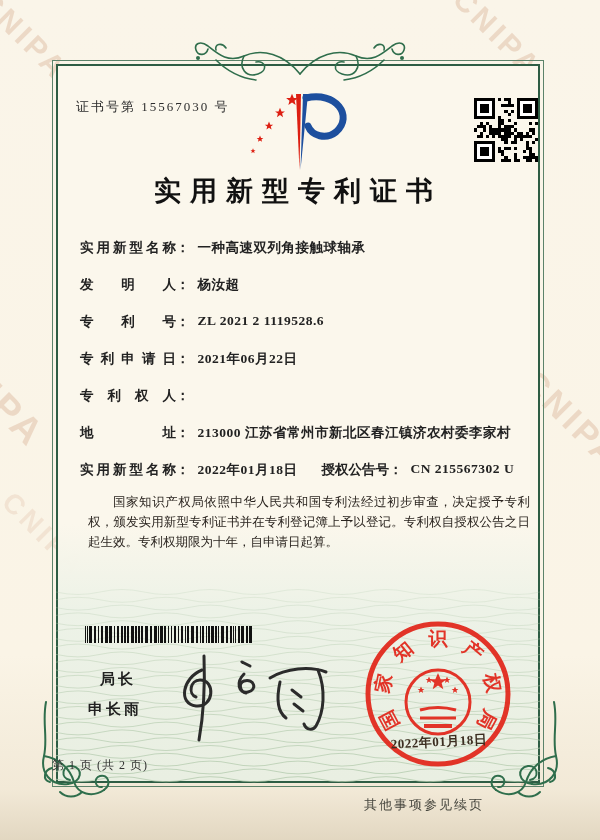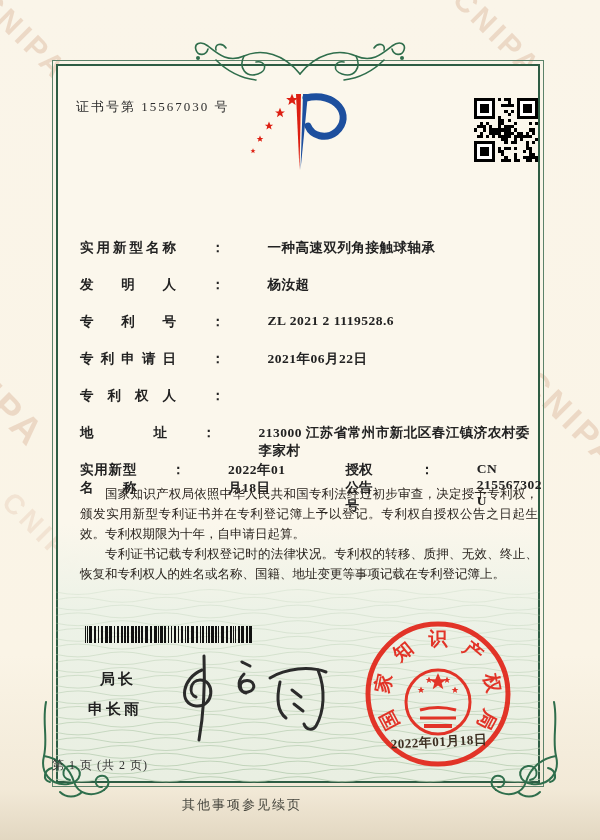--- a/index.html
+++ b/index.html
@@ -19,41 +19,41 @@
          border:1px solid #5c836a;padding:3px;box-sizing:border-box;}
   .frame-inner{width:100%;height:100%;box-sizing:border-box;border:2px solid var(--border-green);
          background:linear-gradient(180deg,rgba(251,247,236,1) 0%,rgba(251,247,236,1) 64%,
                     rgba(236,242,231,0.95) 76%,#e9efe2 100%);}
   .waves{position:absolute;left:56px;top:588px;pointer-events:none;}
   .abs{position:absolute;}
   .cert-no{left:76px;top:98px;font-size:13px;letter-spacing:2px;color:#2d2d2d;}
   .title{left:52px;top:173px;width:492px;text-align:center;font-size:27px;font-weight:bold;
          letter-spacing:9px;color:#111;}
   .fields{left:80px;top:239px;width:462px;font-size:13.5px;font-weight:bold;color:#222;}
-  .fields .row{height:37px;display:flex;align-items:flex-start;gap:35px;}
+  .fields .row{height:37px;display:flex;align-items:flex-start;}
   .lbl{display:inline-block;width:96px;text-align:justify;text-align-last:justify;}
   .col{margin-right:8px;}
   .val{letter-spacing:.5px;}
   .pair2{margin-left:24px;}
   .paras{left:80px;top:484px;width:458px;font-size:12.5px;line-height:20px;
          text-align:justify;color:#2a241f;}
-  .paras p{margin:0;text-indent:2em;}
+  .paras p{margin:8px;text-indent:2em;}
   .barcode{left:85px;top:626px;}
   .director{font-family:"Liberation Sans","DejaVu Sans",sans-serif;font-weight:600;
             font-size:15px;letter-spacing:3px;color:#222;}
   .d1{left:88px;top:670px;margin-left:12px;} .d2{left:88px;top:700px;}
   .sig{left:168px;top:650px;}
   .seal{left:362px;top:618px;}
   .seal-ch{font-size:19px;font-weight:bold;fill:var(--seal-red);
            font-family:"Liberation Serif",serif;}
   .seal-date{left:354px;top:733px;width:170px;text-align:center;font-size:13px;
              font-weight:bold;color:#3c2e21;letter-spacing:.5px;transform:rotate(-3deg);}
   .pageno{left:52px;top:757px;width:492px;text-align:left;font-size:12px;
           letter-spacing:1px;color:#333;}
-  .contnote{left:0;top:796px;width:484px;text-align:center;font-size:13px;
+  .contnote{left:0;top:796px;width:484px;text-align:right;font-size:13px;
             letter-spacing:2px;color:#46463e;}
   .flourish{stroke:#2f6e4c;fill:none;stroke-width:1.6;stroke-linecap:round;}
 </style>
 </head>
 <body style="--border-green: #2e5d44; --seal-red: #e2261a; --logo-blue: #1d4f9e; --logo-red: #dd1f12;">
 
 <div class="page">
 
   <svg width="0" height="0" style="position:absolute">
       <defs>
@@ -267,20 +267,21 @@
       <rect x="1" y="1" width="5" height="5" fill="#fff"></rect>
       <rect x="2" y="2" width="3" height="3" fill="#000"></rect>
       <rect x="14" y="0" width="7" height="7" fill="#000"></rect>
       <rect x="15" y="1" width="5" height="5" fill="#fff"></rect>
       <rect x="16" y="2" width="3" height="3" fill="#000"></rect>
       <rect x="0" y="14" width="7" height="7" fill="#000"></rect>
       <rect x="1" y="15" width="5" height="5" fill="#fff"></rect>
       <rect x="2" y="16" width="3" height="3" fill="#000"></rect>
     </svg>
 
+  <div class="abs title">实用新型专利证书</div>
 
   <div class="abs fields">
     <div class="row">
       <span class="lbl">实用新型名称</span>
         <span class="col">：</span>
       <span class="val">一种高速双列角接触球轴承</span>
     </div>
     <div class="row">
       <span class="lbl">发明人</span>
         <span class="col">：</span>
@@ -310,21 +311,20 @@
         <span class="col">：</span>
       <span class="val">2022年01月18日</span>
       <span class="pair2">授权公告号</span>
         <span class="col">：</span>
       <span class="val">CN 215567302 U</span>
     </div>
   </div>
 
   <div class="abs paras">
     <p>国家知识产权局依照中华人民共和国专利法经过初步审查，决定授予专利权，颁发实用新型专利证书并在专利登记簿上予以登记。专利权自授权公告之日起生效。专利权期限为十年，自申请日起算。</p>
-    <p>专利证书记载专利权登记时的法律状况。专利权的转移、质押、无效、终止、恢复和专利权人的姓名或名称、国籍、地址变更等事项记载在专利登记簿上。</p>
   </div>
 
   <svg class="abs barcode" id="barcode" width="170" height="17" viewBox="0 0 170 17">
       <rect x="0" y="0" width="1" height="17" fill="#111"></rect>
       <rect x="2" y="0" width="1" height="17" fill="#111"></rect>
       <rect x="4" y="0" width="3" height="17" fill="#111"></rect>
       <rect x="9" y="0" width="2" height="17" fill="#111"></rect>
       <rect x="13" y="0" width="1" height="17" fill="#111"></rect>
       <rect x="16" y="0" width="2" height="17" fill="#111"></rect>
       <rect x="20" y="0" width="3" height="17" fill="#111"></rect>

